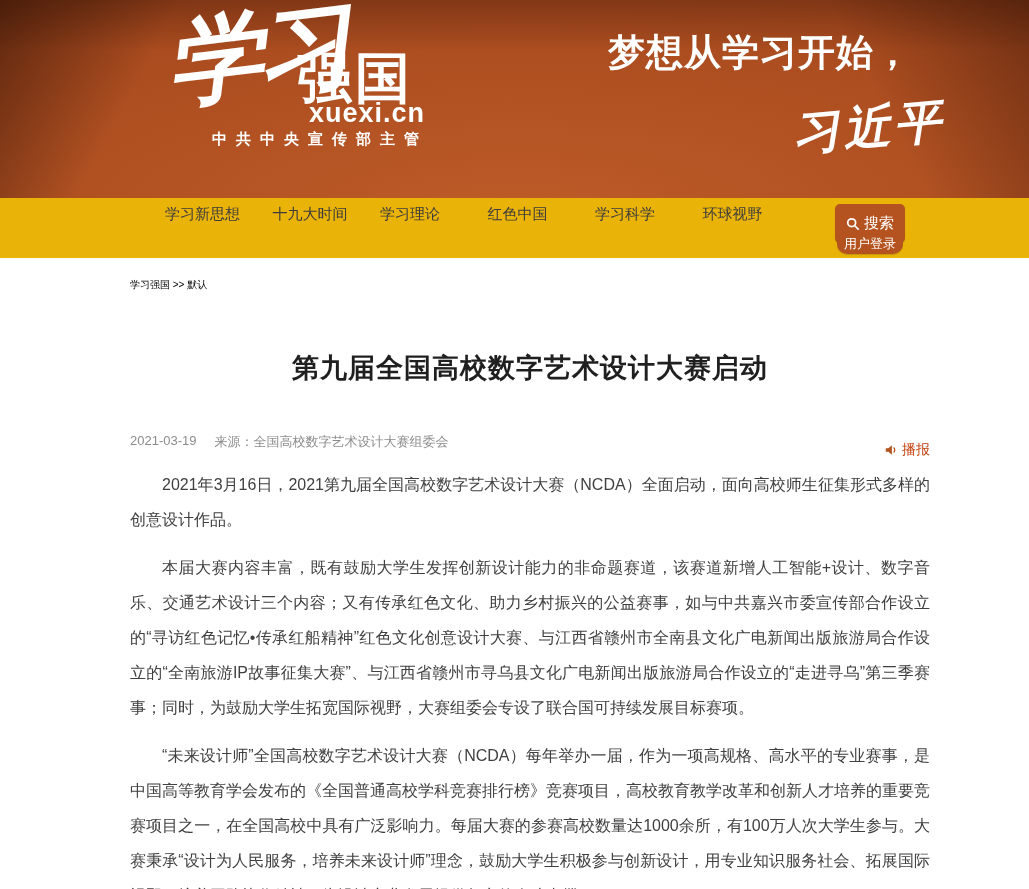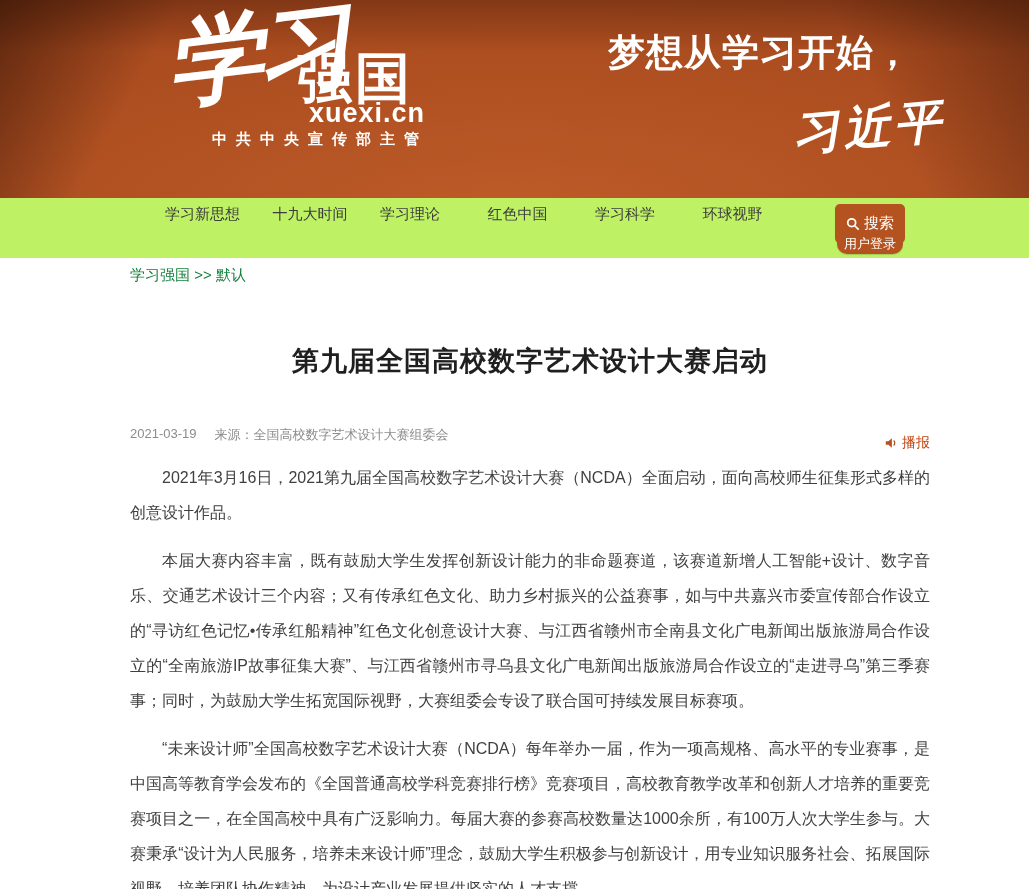--- a/index.html
+++ b/index.html
@@ -42,39 +42,39 @@
   }
   .slogan-1 { left:608px; top:28px; }
   .slogan-2 { left:545px; top:74px; }
   .signature {
     position:absolute; left:792px; top:96px;
     font-family:"DejaVu Serif", serif; font-style:italic; font-weight:bold;
     font-size:47px; transform:rotate(-5deg); letter-spacing:4px; white-space:nowrap;
   }
 
   
-  .navbar { position:relative; width:1029px; height:60px; background:#bef264; }
+  .navbar { position:relative; width:1029px; height:60px; background:#eab308; }
   .nav-row { position:absolute; left:165px; display:flex; }
   .nav-row-1 { top:7px; }
   .nav-row-2 { top:34px; }
   .nav-item {
     width:107.5px; font-size:15px; color:#3c3c3c; cursor:pointer; white-space:nowrap;
   }
   .btn {
     position:absolute; background:#b4531f; color:#fff; display:flex;
     align-items:center; justify-content:center; cursor:pointer;
     box-shadow:0 1px 1px rgba(0,0,0,.15);
   }
   .search-btn { left:835px; top:6px; width:70px; height:39px; border-radius:5px; font-size:15px; gap:4px; }
   .login-btn  { left:837px; top:35px; width:66px; height:21px; border-radius:10px; font-size:13px; }
   .search-btn svg { display:block; }
 
   
   .main { width:800px; margin-left:130px; }
-  .breadcrumb { padding-top:8px; font-size:15px; color:#15803d; }
+  .breadcrumb { padding-top:20px; font-size:10px; color:#000000; }
   .breadcrumb .bc-link { cursor:pointer; }
   .article-title {
     margin-top:58px; text-align:center;
     font-size:27px; font-weight:bold; color:#1f1f1f; letter-spacing:1px;
   }
   .meta-row {
     margin-top:47px; display:flex; justify-content:space-between; align-items:flex-end;
     font-size:13px; color:#8c8c8c;
   }
   .meta-left { display:flex; gap:18px; }

